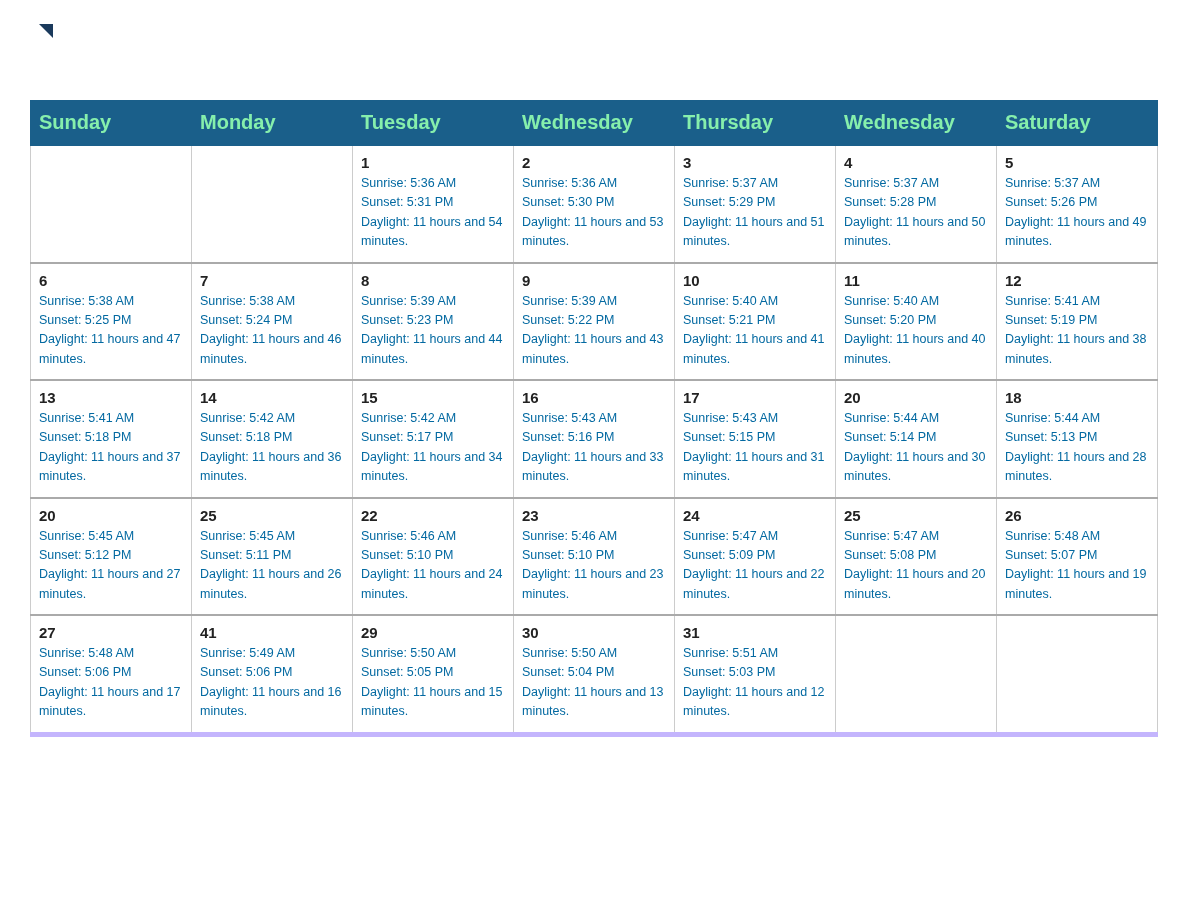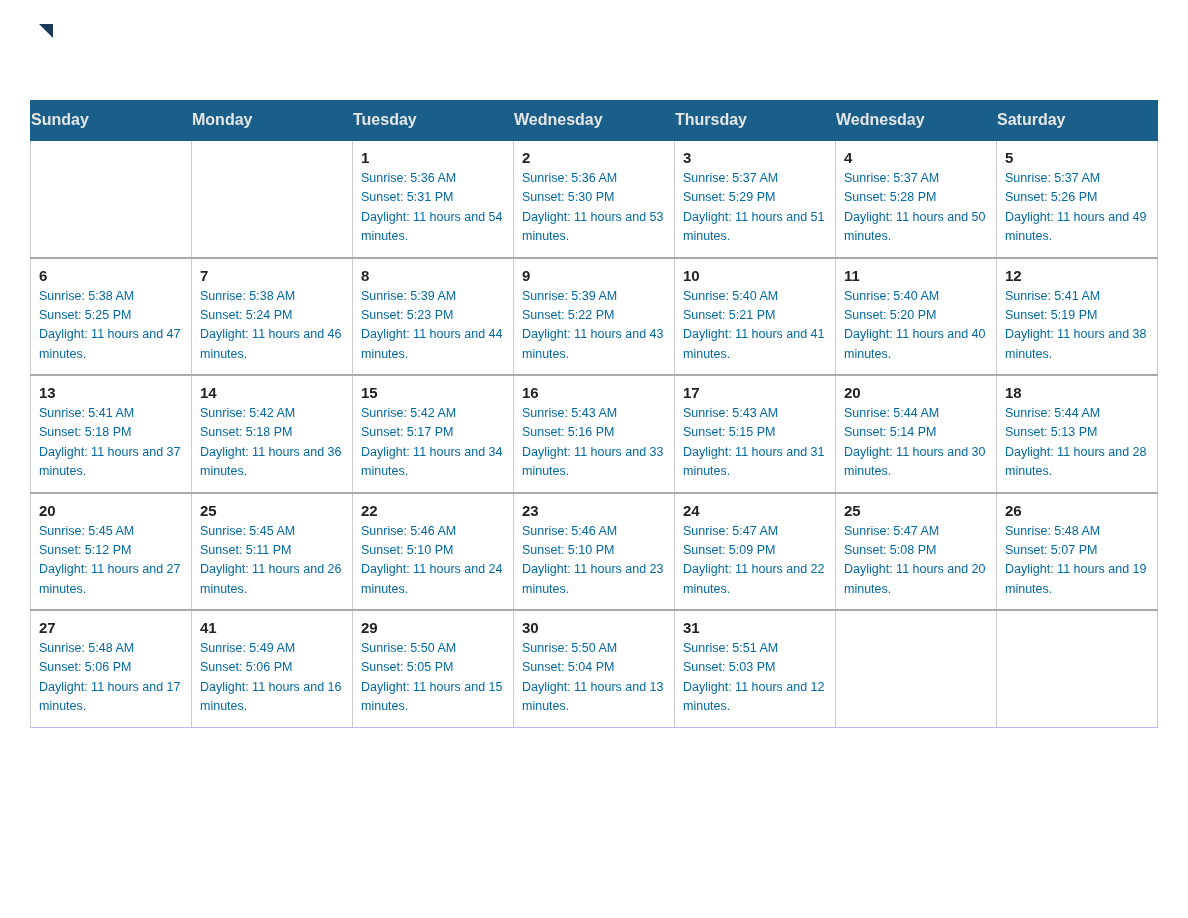--- a/index.html
+++ b/index.html
@@ -31,41 +31,41 @@
       color: #555;
       margin-top: 2px;
     }
     .calendar {
       width: 100%;
       border-collapse: collapse;
       table-layout: fixed;
     }
     .calendar th {
       background: #1a5f8a;
-      color: #e5e5e5;
-      font-size: 16px;
+      color: #86efac;
+      font-size: 20px;
       font-weight: 600;
-      padding: 10px 0;
+      padding: 10px 8px;
       text-align: left;
       border: 1px solid #1a5f8a;
     }
     .calendar td {
       border: 1px solid #ccc;
       vertical-align: top;
       padding: 8px 8px 10px 8px;
       width: calc(100% / 7);
       min-height: 110px;
       height: 110px;
       background: #fff;
     }
     .calendar tr:first-child td {
       border-top: 2px solid #1a5f8a;
     }
     .calendar tbody tr td {
-      border-bottom: 1px solid #c4b5fd;
+      border-bottom: 5px solid #c4b5fd;
     }
     .calendar tbody tr:not(:last-child) td {
       border-bottom: 2px solid #aaa;
     }
     .day-num {
       font-size: 15px;
       font-weight: bold;
       color: #222;
       display: block;
       margin-bottom: 3px;

